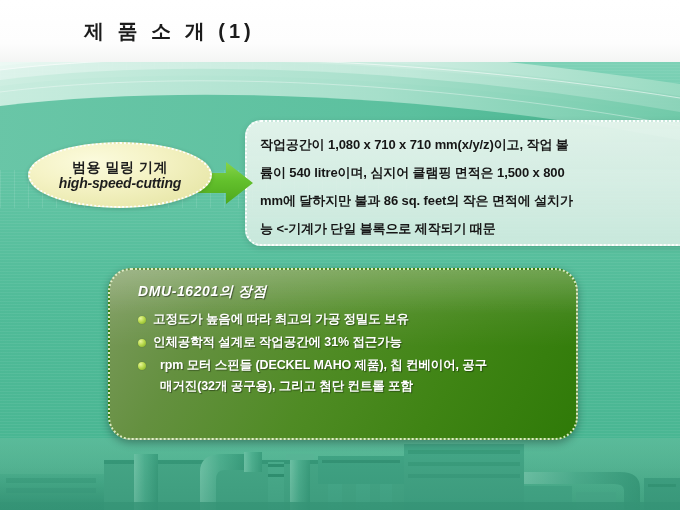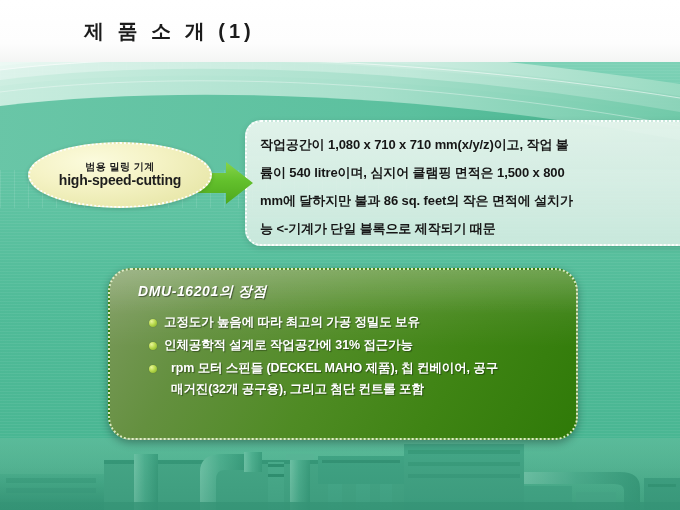--- a/index.html
+++ b/index.html
@@ -126,34 +126,35 @@
     background: radial-gradient(ellipse at 35% 28%, #fbfbdd 0%, #f5f3c6 38%, #e9e8ac 78%, #dfdf9b 100%);
     border: 2px dotted #ffffff;
     box-shadow: 0 1px 4px rgba(0,0,0,0.18);
     z-index: 25;
     display: flex;
     flex-direction: column;
     align-items: center;
     justify-content: center;
   }
   .callout-line1 {
-    font-size: 10px;
+    font-size: 14px;
     font-weight: bold;
     color: #1d1d1d;
     letter-spacing: .5px;
     line-height: 1.15;
     text-align: center;
   }
   .callout-line2 {
     font-size: 14px;
     font-weight: bold;
     color: #1d1d1d;
     letter-spacing: -0.2px;
     line-height: 1.2;
     font-family: "Liberation Sans", "DejaVu Sans", sans-serif;
+    font-style: italic;
   }
 
   
   .arrow {
     position: absolute;
     left: 196px; top: 160px;
     width: 58px; height: 46px;
     z-index: 24;
   }
 
@@ -208,21 +209,21 @@
     font-weight: bold;
     font-style: italic;
     color: #ffffff;
     letter-spacing: .6px;
     margin: 0 0 8px 12px;
     text-shadow: 1px 1px 1px rgba(0,0,0,0.45);
   }
   .adv-list {
     position: relative;
     list-style: none;
-    margin: 11px;
+    margin: 0;
     padding: 0 0 0 12px;
   }
   .adv-item {
     position: relative;
     padding-left: 15px;
     margin-bottom: 2px;
     color: #ffffff;
     font-size: 12.5px;
     font-weight: bold;
     line-height: 21px;

